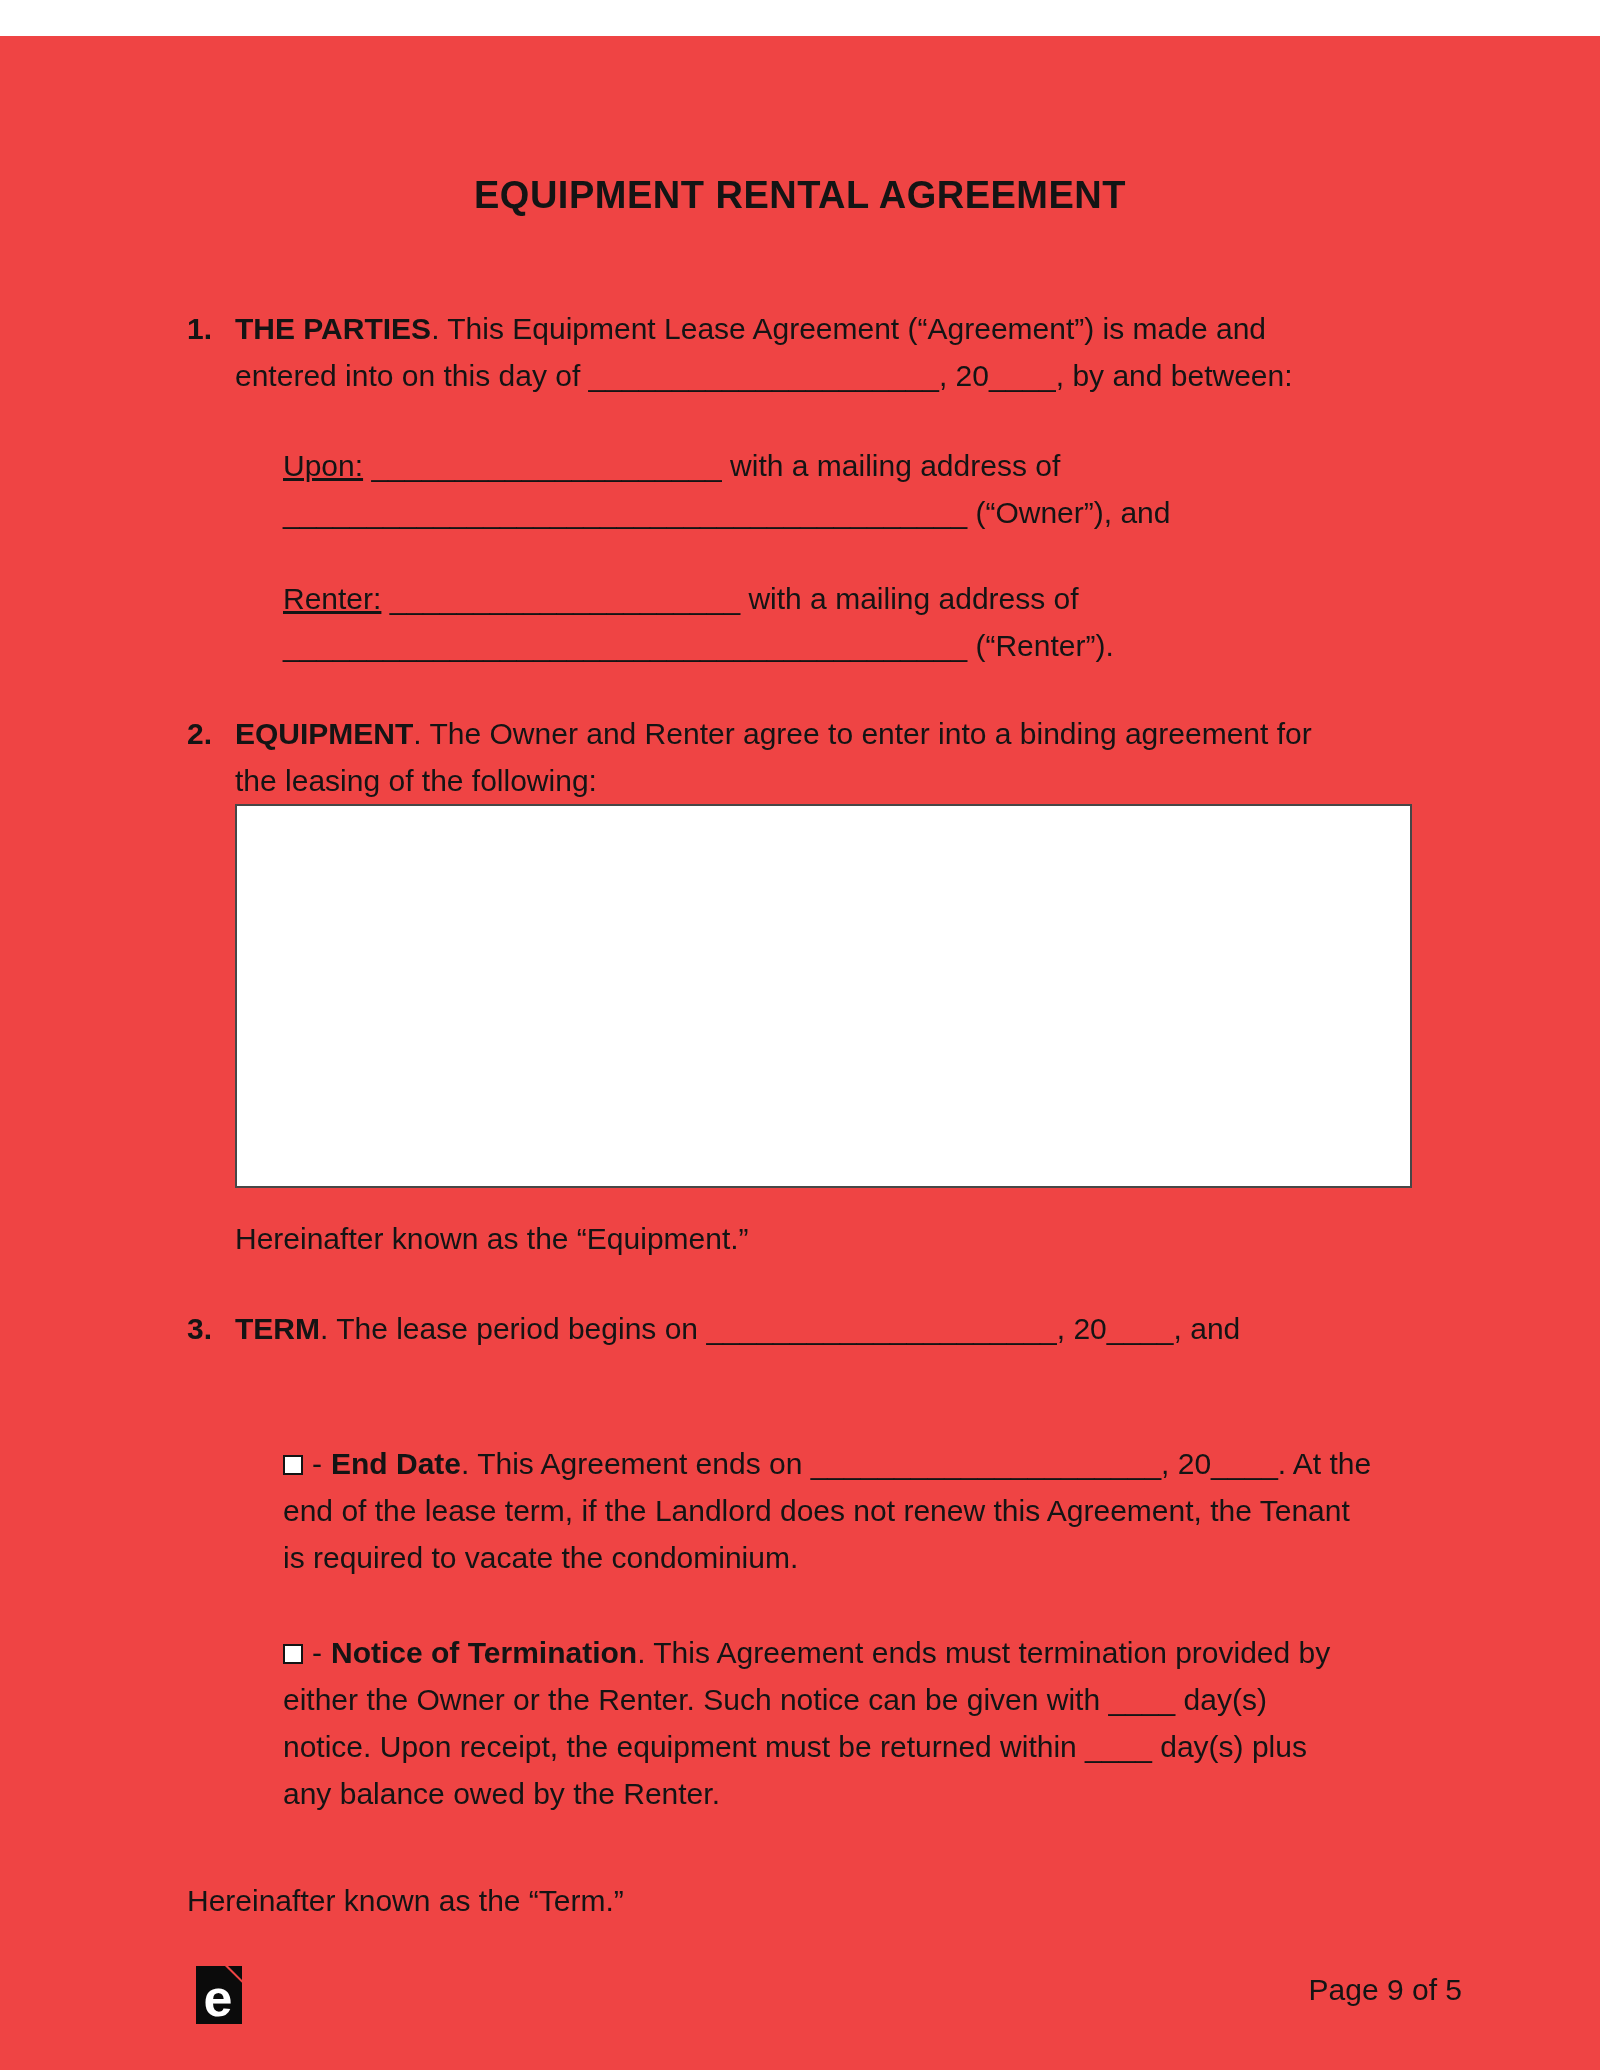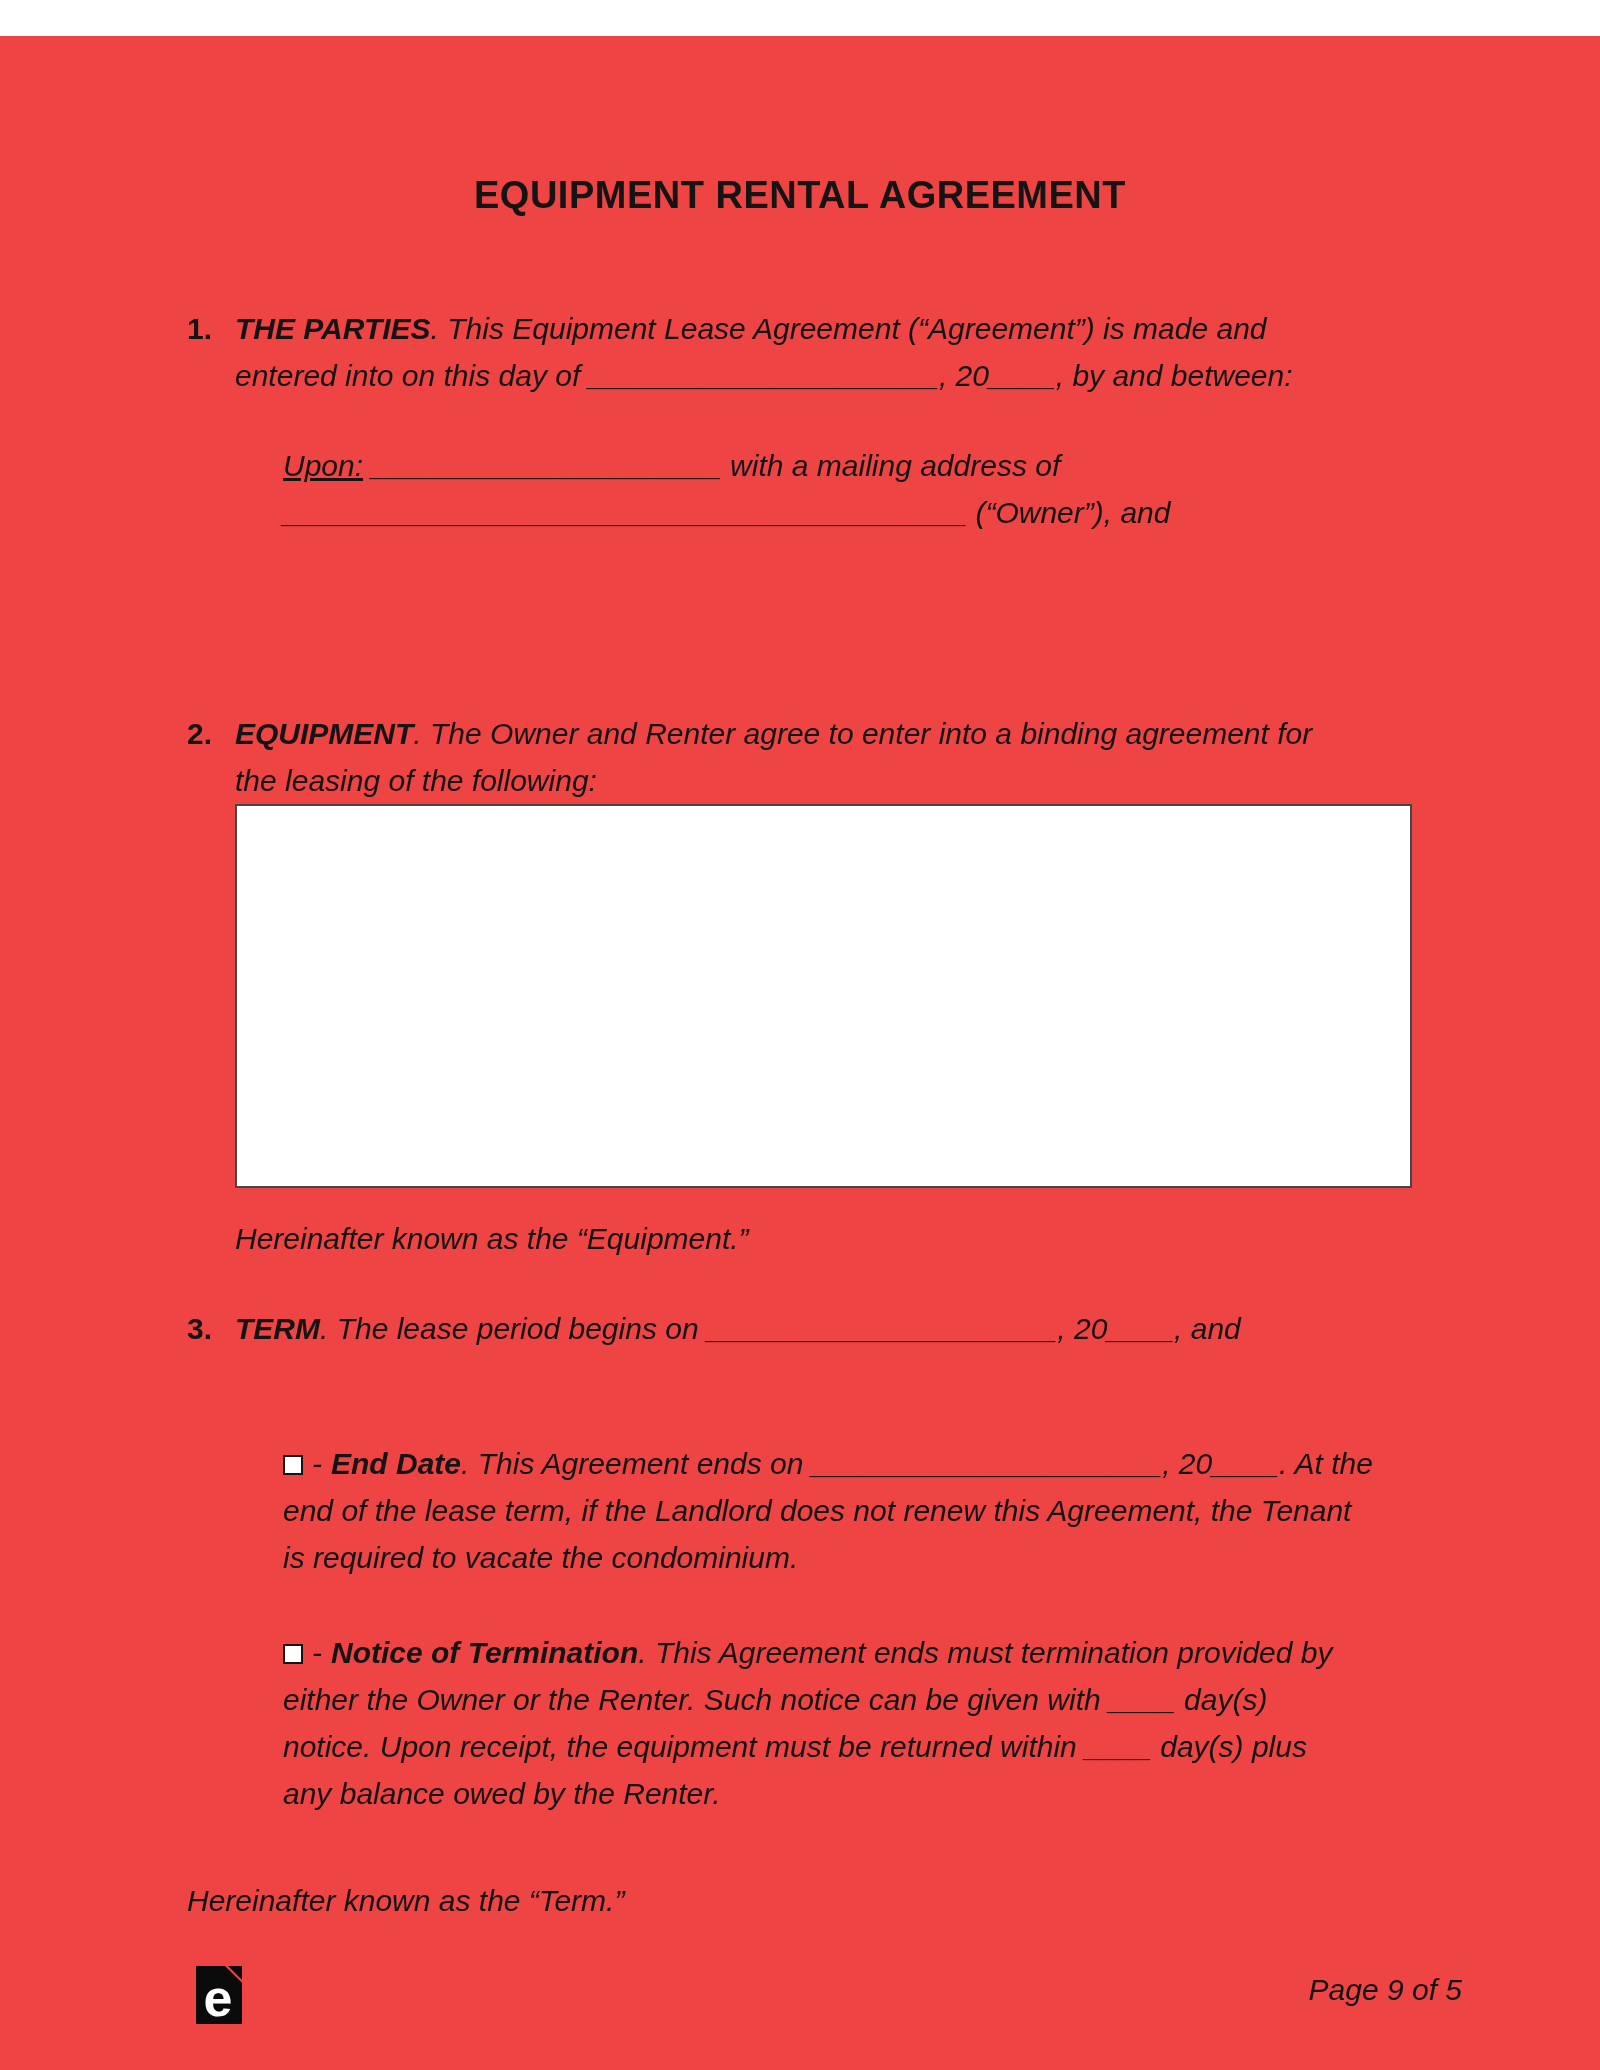--- a/index.html
+++ b/index.html
@@ -2,21 +2,21 @@
 <html><head>
 <meta charset="utf-8">
 <style>
   html,body { margin:0; padding:0; background:#ffffff; }
   .page {
     position:relative; width:1600px; height:2070px; background:#ef4444;
     font-family:"Liberation Sans", sans-serif; font-size:30px; line-height:47px;
     color:#141414; overflow:hidden;margin-top:36px;
   }
   .abs { position:absolute; }
-  .line { white-space:nowrap;font-style:italic; }
+  .line { white-space:nowrap; }
   .b { font-weight:bold; }
   .u { text-decoration:underline; }
   .sect { display:flex; }
   .num { width:48px; flex:none; font-weight:bold; }
   .cb {
     display:inline-block; width:16px; height:16px;
     border:2px solid #141414; vertical-align:-1px; background:#ffffff;
   }
   .sep { margin:0 9px; }
   .title {
@@ -64,20 +64,24 @@
 
   <div class="abs">
     <div class="abs owner" style="position:static;">
     </div>
   </div>
   <div class="abs owner">
     <div class="line"><span class="u">Upon:</span><span> _____________________ with a mailing address of</span></div>
     <div class="line">_________________________________________ (“Owner”), and</div>
   </div>
 
+  <div class="abs renter">
+    <div class="line"><span class="u">Renter:</span><span> _____________________ with a mailing address of</span></div>
+    <div class="line">_________________________________________ (“Renter”).</div>
+  </div>
 
   <div class="abs sect s2">
     <div class="num">2.</div>
     <div>
       <div class="line"><span class="b">EQUIPMENT</span><span>. The Owner and Renter agree to enter into a binding agreement for</span></div>
       <div class="line">the leasing of the following:</div>
     </div>
   </div>
 
   <div class="abs eqbox"></div>

